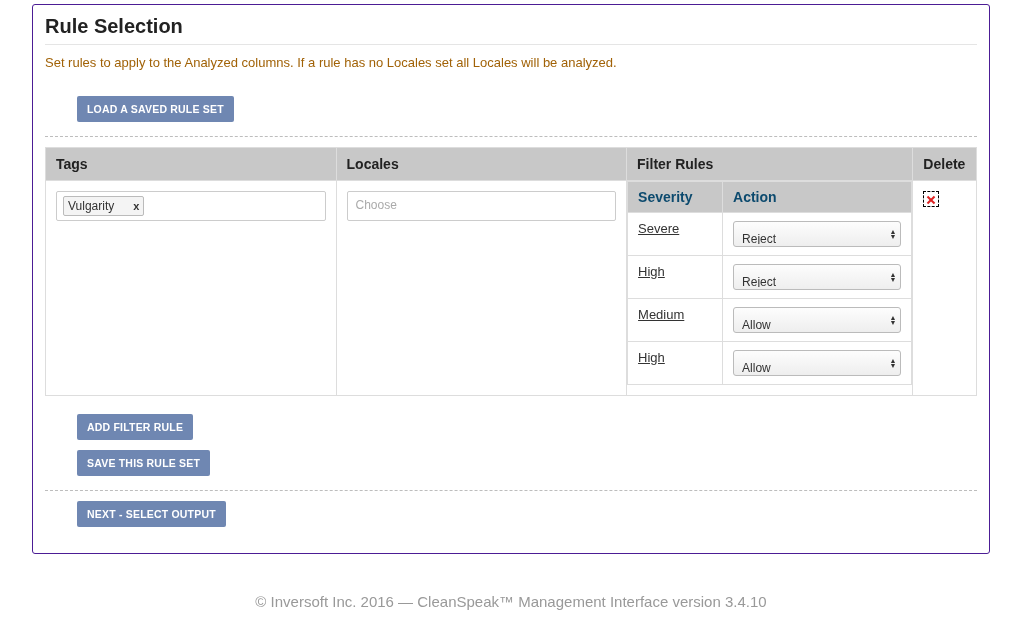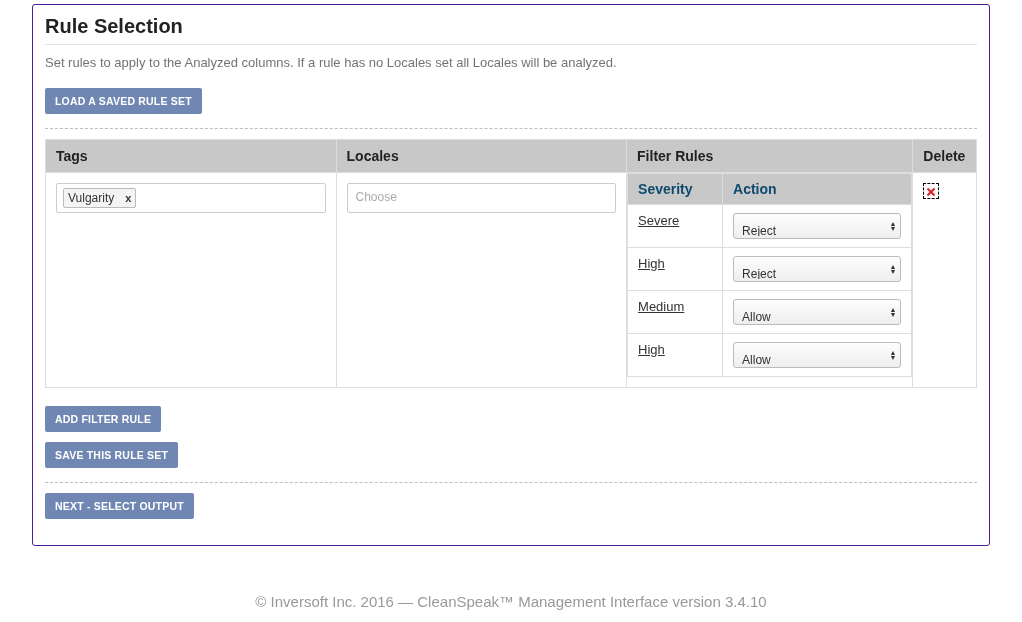--- a/index.html
+++ b/index.html
@@ -27,35 +27,36 @@
       color: #222;
       margin-bottom: 6px;
     }
     hr.thin {
       border: none;
       border-top: 1px solid #e5e5e5;
       margin: 0 0 10px 0;
     }
     .desc {
       font-size: 13px;
-      color: #737373;
-      margin-bottom: 18px;
+      color: #a16207;
+      margin-bottom: 26px;
     }
     .btn {
       display: inline-block;
       background: #6f87b2;
       color: #fff;
       font-size: 10.5px;
       font-weight: bold;
       letter-spacing: 0.2px;
       padding: 7px 10px;
       border: none;
       border-radius: 2px;
       cursor: pointer;
       text-transform: uppercase;
+      margin-left: 32px;
     }
     .btn-row { margin-bottom: 10px; }
     .dashed {
       border: none;
       border-top: 1px dashed #bdbdbd;
       margin: 14px 0 10px 0;
     }
     table.rules {
       width: 100%;
       border-collapse: collapse;
@@ -89,21 +90,21 @@
     }
     .chip {
       border: 1px solid #bbb;
       border-radius: 2px;
       background: #f4f4f4;
       font-size: 12px;
       color: #333;
       padding: 2px 4px;
       display: inline-flex;
       align-items: center;
-      gap: 11px;
+      gap: 19px;
     }
     .chip .x {
       font-weight: bold;
       cursor: pointer;
       font-size: 11px;
       line-height: 1;
     }
     .locales-input {
       border: 1px solid #ccc;
       border-radius: 2px;

